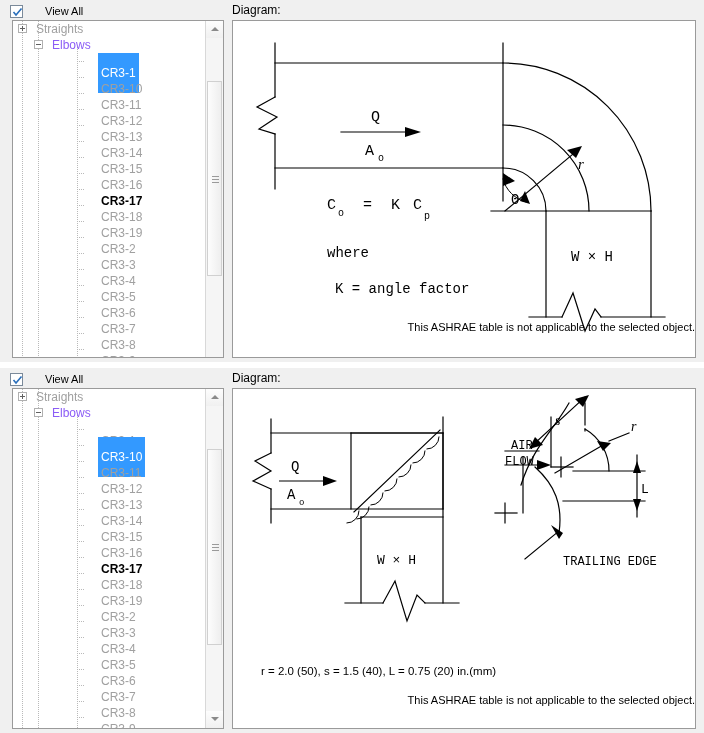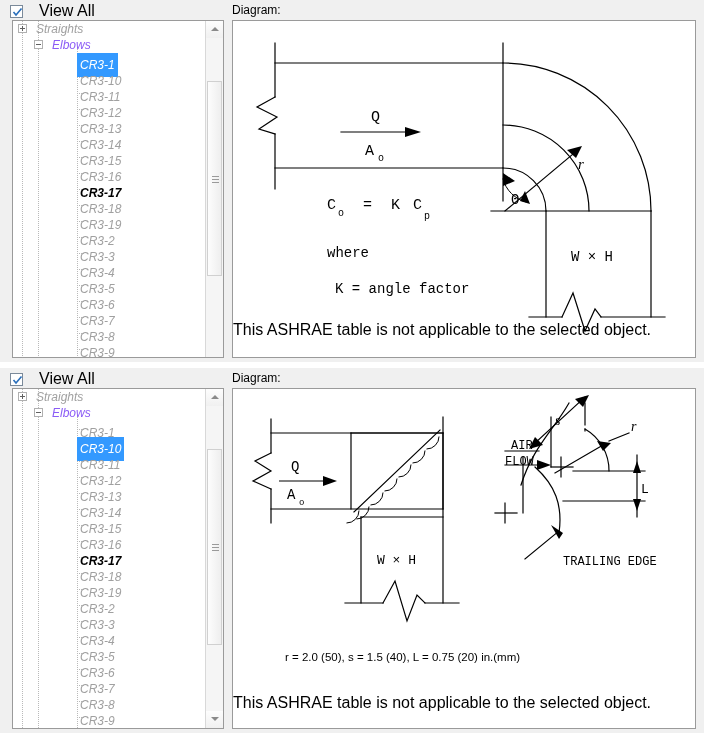--- a/index.html
+++ b/index.html
@@ -17,21 +17,21 @@
   .panel-2 { top: 368px; height: 365px; }
 
   
   .viewall-row { position: absolute; left: 10px; top: 3px; height: 16px; display: flex; align-items: center; }
   .cb {
     width: 13px; height: 13px; box-sizing: border-box;
     border: 1px solid #7b8a9a; background: #ffffff;
     position: relative; flex: none;
   }
   .cb svg { position: absolute; left: 1px; top: 1px; }
-  .viewall-label { font-size: 16px; color: #000; margin-left: 16px; white-space: nowrap; }
+  .viewall-label { font-size: 11px; color: #000; margin-left: 22px; white-space: nowrap; }
 
   
   .tree-box {
     position: absolute; left: 12px; width: 212px;
     background: #ffffff; border: 1px solid #9a9a9a;
     box-sizing: border-box; overflow: hidden;
   }
   .tree-inner { position: absolute; left: 0; top: 0; right: 17px; bottom: 0; overflow: hidden; }
   .trow {
     position: relative; height: 16px; line-height: 16px;
@@ -42,26 +42,26 @@
     border: 1px solid #b0b0b0; background: #fff; top: 3px;
   }
   .trow .glyph:before {
     content: ""; position: absolute; left: 1px; top: 3px;
     width: 5px; height: 1px; background: #606060;
   }
   .trow .glyph.plus:after {
     content: ""; position: absolute; left: 3px; top: 1px;
     width: 1px; height: 5px; background: #606060;
   }
-  .trow .lbl { position: absolute; top: 0; font-style: italic; }
+  .trow .lbl { position: absolute; top: 0; }
   .trow.lvl1 .glyph { left: 5px; }
   .trow.lvl1 .lbl { left: 23px; }
   .trow.lvl2 .glyph { left: 21px; }
   .trow.lvl2 .lbl { left: 39px; }
-  .trow.lvl3 .lbl { left: 64px; padding: 4px 3px; }
+  .trow.lvl3 .lbl { left: 85px; padding: 12px 3px; }
   .trow.root-node .lbl { color: #8b5cf6; }
   .trow.bolded .lbl { color: #000; font-weight: bold; }
   .trow.selected .lbl { background: #3399ff; color: #ffffff; }
 
   
   .vdot { position: absolute; top: 0; bottom: 0; width: 1px;
     background-image: linear-gradient(to bottom, #b9b9b9 1px, transparent 1px);
     background-size: 1px 2px; }
   .vdot.g1 { left: 9px; }
   .vdot.g2 { left: 25px; }
@@ -85,22 +85,22 @@
     background: linear-gradient(to right,#fdfdfd,#eeeeee);
     border: 1px solid #d0d0d0; box-sizing: border-box; }
   .sb-grip { position: absolute; left: 4px; top: 50%; margin-top: -3px; width: 7px; height: 7px; }
   .sb-grip i { display: block; height: 1px; background: #9a9a9a; margin-bottom: 2px; }
 
   
   .diag-label { position: absolute; font-size: 12px; color: #000000; }
   .diag-box { position: absolute; background: #ffffff;
               border: 1px solid #9a9a9a; box-sizing: border-box; overflow: hidden; }
   .diag-svg { position: absolute; left: 0; top: 0; }
-  .note { position: absolute; width: 100%; text-align: left;
-          font-size: 16px; color: #000; }
+  .note { position: absolute; width: 100%; text-align: right;
+          font-size: 11px; color: #000; }
   .dims { position: absolute; font-size: 11.5px; color: #000; white-space: nowrap; }
 </style>
 </head>
 <body>
 
 <div class="app">
 
   <div class="panel panel-1">
 
     <div class="viewall-row">
@@ -484,18 +484,18 @@
         <polygon points="330,144 318,136 326,150" fill="#000"></polygon>
 
         <text x="278" y="60" font-family="'Liberation Mono',monospace" font-size="12" fill="#000">AIR</text>
         <text x="272" y="76" font-family="'Liberation Mono',monospace" font-size="12" fill="#000">FLOW</text>
         <text x="322" y="36" font-family="'Liberation Serif',serif" font-size="14" font-style="italic" fill="#000">s</text>
         <text x="398" y="42" font-family="'Liberation Serif',serif" font-size="14" font-style="italic" fill="#000">r</text>
         <text x="408" y="104" font-family="'Liberation Mono',monospace" font-size="13" fill="#000">L</text>
         <text x="330" y="176" font-family="'Liberation Mono',monospace" font-size="12" fill="#000">TRAILING  EDGE</text>
       </svg>
 
-      <div class="dims" style="left:28px; top:262px;margin-left:24px;">r  =  2.0  (50),   s  =  1.5  (40),   L  =  0.75  (20)  in.(mm)</div>
+      <div class="dims" style="left:28px; top:276px;">r  =  2.0  (50),   s  =  1.5  (40),   L  =  0.75  (20)  in.(mm)</div>
       <div class="note" style="top:305px;">This ASHRAE table is not applicable to the selected object.</div>
     </div>
   </div>
 
 </div>
 
 </body></html>

